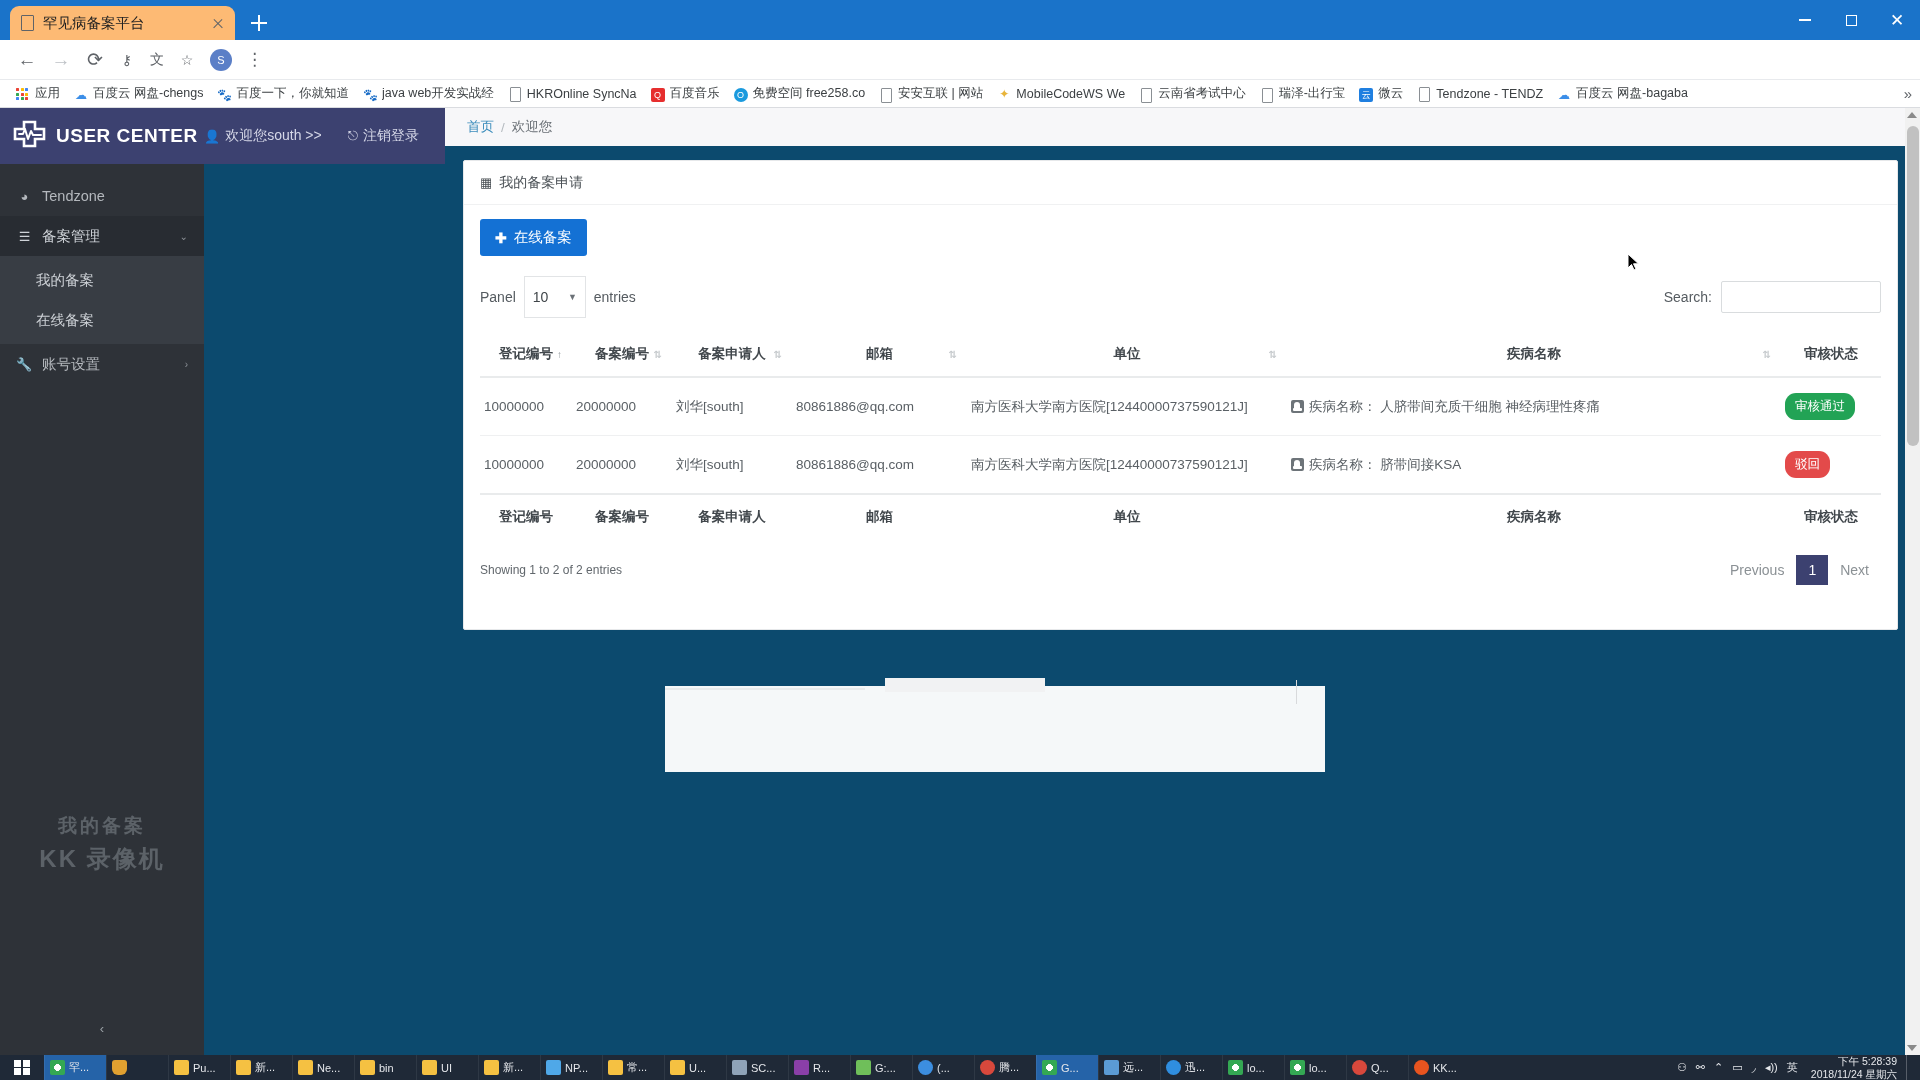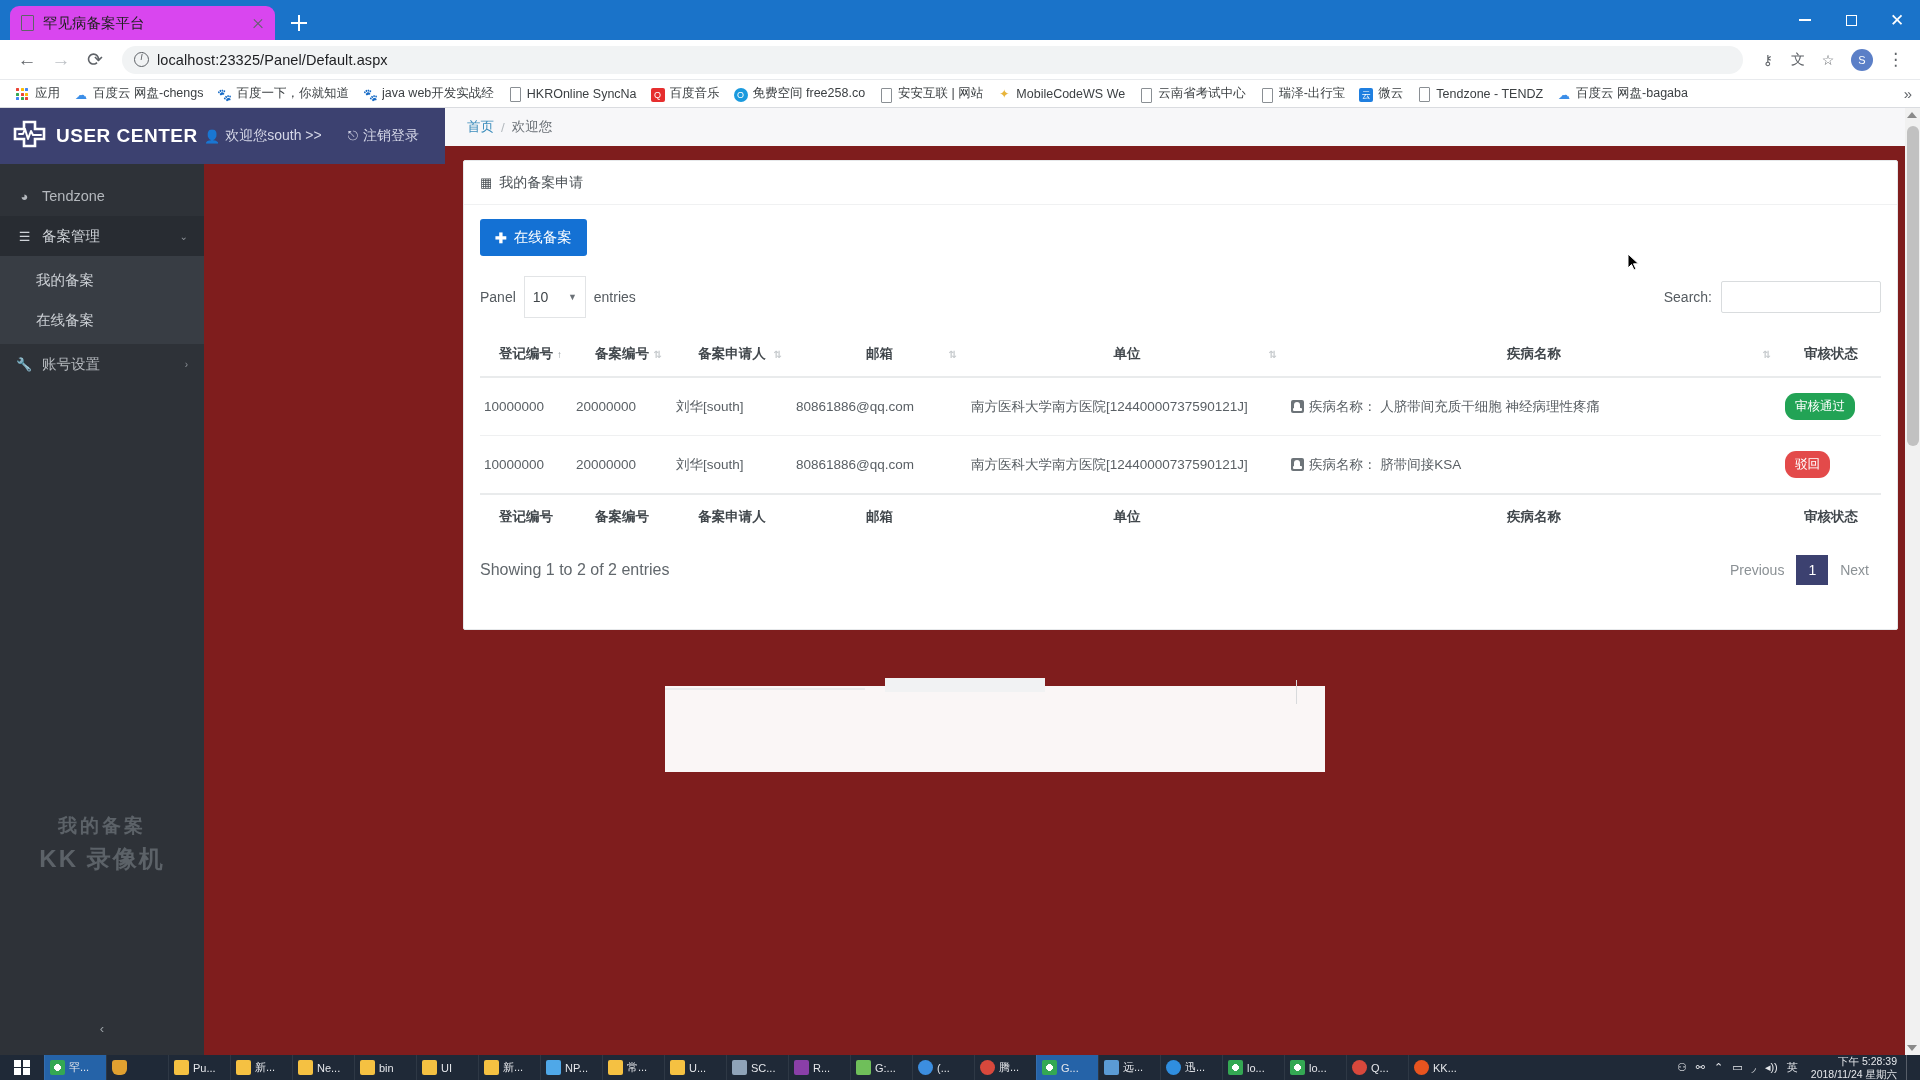--- a/index.html
+++ b/index.html
@@ -10,21 +10,21 @@
   }
 
   
   .browser { width: 1920px; height: 1055px; display: flex; flex-direction: column; }
 
   .tabstrip {
     height: 40px; background: #1a73c9; display: flex; align-items: flex-end;
     padding-left: 10px; position: relative;
   }
   .tab {
-    height: 34px; width: 265px; background: #d946ef; border-radius: 9px 9px 0 0;
+    height: 34px; width: 225px; background: #fdba74; border-radius: 9px 9px 0 0;
     display: flex; align-items: center; padding: 0 8px; gap: 7px;
     font-size: 15px; color: #222; position: relative;
   }
   .tab-fav { width: 18px; height: 18px; flex: 0 0 18px; position: relative; }
   .tab-fav::before {
     content: ""; position: absolute; left: 3px; top: 1px; width: 11px; height: 14px;
     border: 1.5px solid #5f6368; border-radius: 1px;
   }
   .tab-title { flex: 1; white-space: nowrap; overflow: hidden; font-size: 14.5px; }
   .tab-close {
@@ -105,21 +105,21 @@
     content: ""; position: absolute; left: 2px; top: 0; width: 9px; height: 13px;
     border: 1.2px solid #8a8f94; border-radius: 1px;
   }
   .bmico.baidu { color: #2d7ff9; font-size: 12px; text-align: center; line-height: 14px; }
   .bmico.cloud { color: #3b8ee8; font-size: 12px; text-align: center; line-height: 14px; }
   .bmico.sq { border-radius: 2px; }
   .bmico.circ { border-radius: 50%; }
   .bm-overflow { position: absolute; right: 8px; font-size: 15px; color: #5f6368; cursor: pointer; }
 
   
-  .page { flex: 1; display: flex; position: relative; background: #7f1d1d; overflow: hidden; }
+  .page { flex: 1; display: flex; position: relative; background: #0c4a6e; overflow: hidden; }
 
   
   .sidebar {
     width: 204px; background: #2e3238; display: flex; flex-direction: column;
     flex: 0 0 204px; position: relative;
   }
   .brandbar {
     height: 56px; background: #3c4170; display: flex; align-items: center;
     padding-left: 13px; gap: 9px;
   }
@@ -266,21 +266,21 @@
     background: #fff; border-radius: 1px;
   }
   .badge {
     display: inline-block; padding: 5px 10px; border-radius: 11px;
     font-size: 12.5px; color: #fff; white-space: nowrap;
   }
   .badge.pass { background: #22a355; }
   .badge.reject { background: #e34a4a; }
 
   .dt-footer { display: flex; align-items: center; justify-content: space-between; margin-top: 16px; padding-bottom: 4px; }
-  .dt-info { font-size: 16px; color: #61676c; }
+  .dt-info { font-size: 12px; color: #61676c; }
   .pager { display: flex; align-items: center; gap: 0; }
   .pg { padding: 7px 12px; font-size: 14px; color: #8b9195; cursor: pointer; }
   .pg.cur { background: #3c4170; color: #fff; }
 
   .updated { margin: 14px 22px 0 18px; font-size: 13px; color: #9aa0a5; padding-bottom: 20px; }
 
   .ghost-a { position: absolute; left: 220px; top: 578px; width: 660px; height: 86px; background: #fff; opacity: .96; }
   .ghost-b { position: absolute; left: 220px; top: 580px; width: 200px; height: 2px; background: #e9ebec; }
   .ghost-c { position: absolute; left: 440px; top: 570px; width: 160px; height: 14px; background: #f1f2f3; }
   .ghost-line { position: absolute; left: 851px; top: 572px; width: 1px; height: 24px; background: #d8dadc; }
@@ -340,24 +340,20 @@
           <i></i>
         </div>
       <div class="wc close">✕</div>
     </div>
   </div>
 
   <div class="omnibar">
     <div class="navbtn">←</div>
     <div class="navbtn fwd">→</div>
     <div class="navbtn">⟳</div>
-    <div class="urlbox">
-      <span class="info-icon"></span>
-      <span class="url-text">localhost:23325/Panel/Default.aspx</span>
-    </div>
     <div class="obicon">⚷</div>
     <div class="obicon">文</div>
     <div class="obicon">☆</div>
     <div class="avatar-ob">S</div>
     <div class="kebab">⋮</div>
   </div>
 
   <div class="bookmarks">
     <div class="bm">
       <span class="bmico apps">

